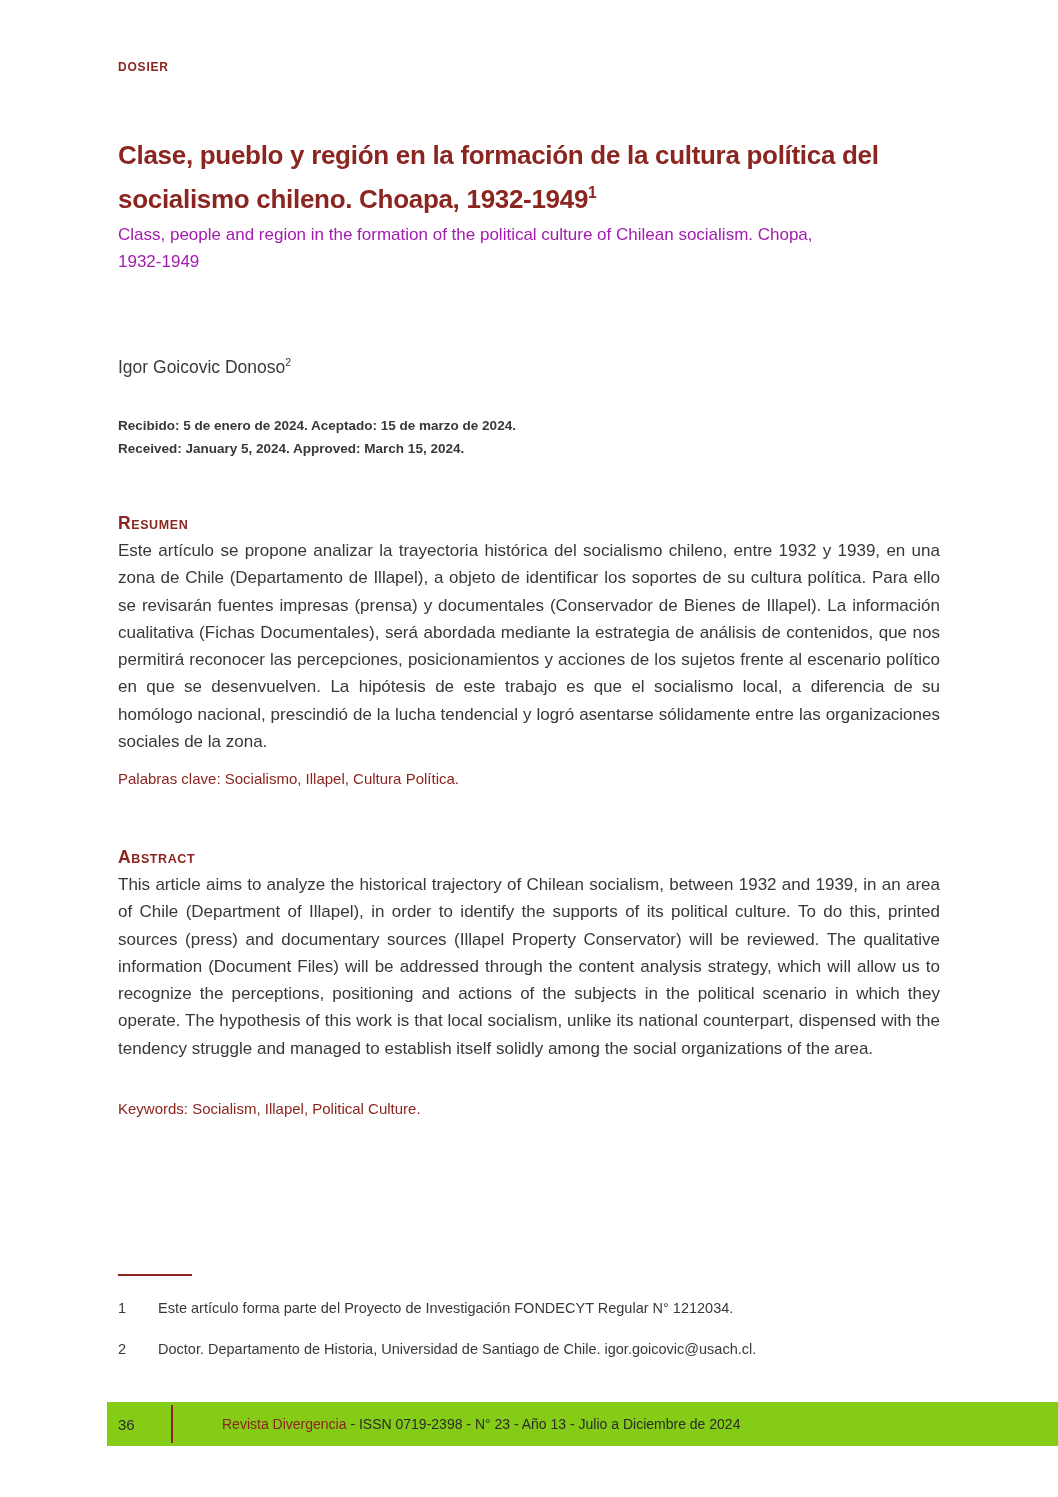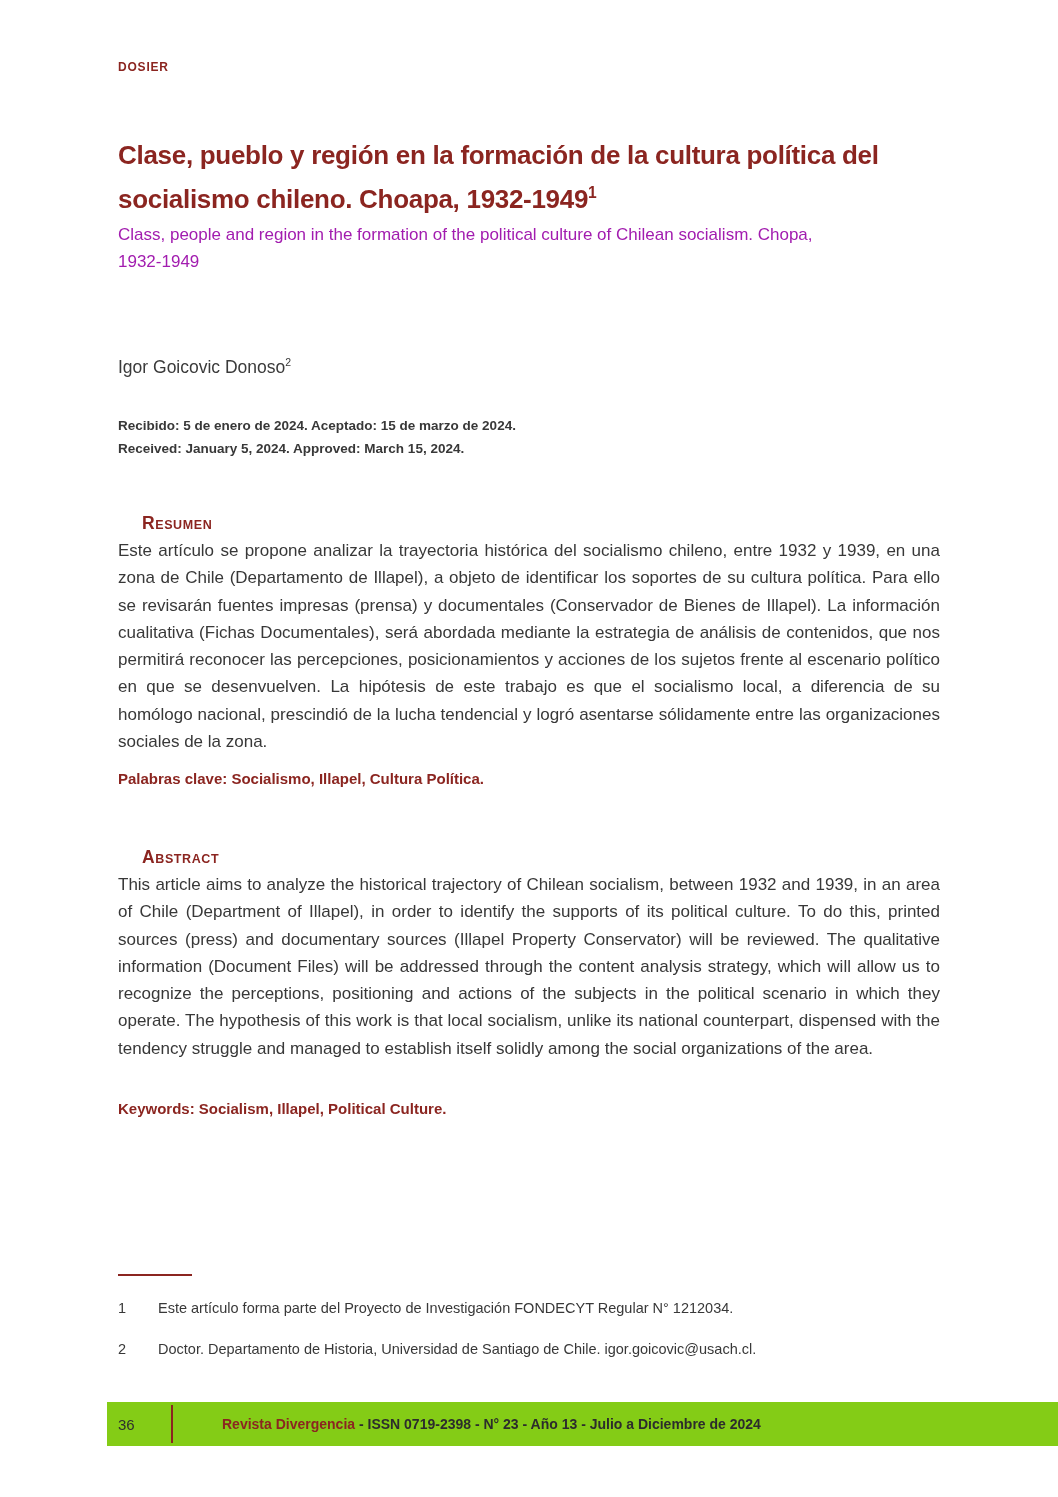--- a/index.html
+++ b/index.html
@@ -46,37 +46,36 @@
     top: 414px; left: 118px;
     font-size: 13.5px; font-weight: bold; line-height: 23px; color: #383838;
   }
   .dates .line { display: block; }
 
   .sec-heading {
     left: 118px;
     color: #8b2520; font-weight: bold;
     font-size: 12.5px; letter-spacing: 0.6px;
     text-transform: uppercase;
-    margin-left: 24px;
   }
   .sec-heading::first-letter { font-size: 17.5px; letter-spacing: 0.6px; }
   .heading-resumen { top: 513px; }
   .heading-abstract { top: 847px; }
 
   .body-par {
     left: 118px; width: 822px;
     font-size: 17px; line-height: 27.3px;
     text-align: justify; color: #383838;
   }
   .par-resumen { top: 537px; }
   .par-abstract { top: 871px; }
 
   .kw-line {
     left: 118px;
-    color: #8b2520; font-size: 15px; font-weight: bold;
+    color: #8b2520; font-size: 15px; font-weight: normal;
   }
   .kw-es { top: 770px; }
   .kw-en { top: 1100px; }
 
   .footnote-rule {
     top: 1274px; left: 118px; width: 74px; height: 2px;
     background: #8b2520;
   }
 
   .footnote {
@@ -96,21 +95,21 @@
     display: flex; align-items: center;
     font-size: 15px; color: #2e2e2e;
   }
   .footer-divider {
     position: absolute; left: 64px; top: 3px; width: 2px; height: 38px;
     background: #8b2520;
   }
   .footer-text {
     position: absolute; left: 115px; top: 0; height: 44px;
     display: flex; align-items: center;
-    font-size: 14px; font-weight: bold; color: #2c2c2c;
+    font-size: 14px; font-weight: normal; color: #2c2c2c;
     white-space: pre;
   }
   .footer-text .journal { color: #8b2520; }
 </style>
 </head>
 <body>
 
 <div class="page">
 
   <div class="abs section-label">DOSIER</div>

